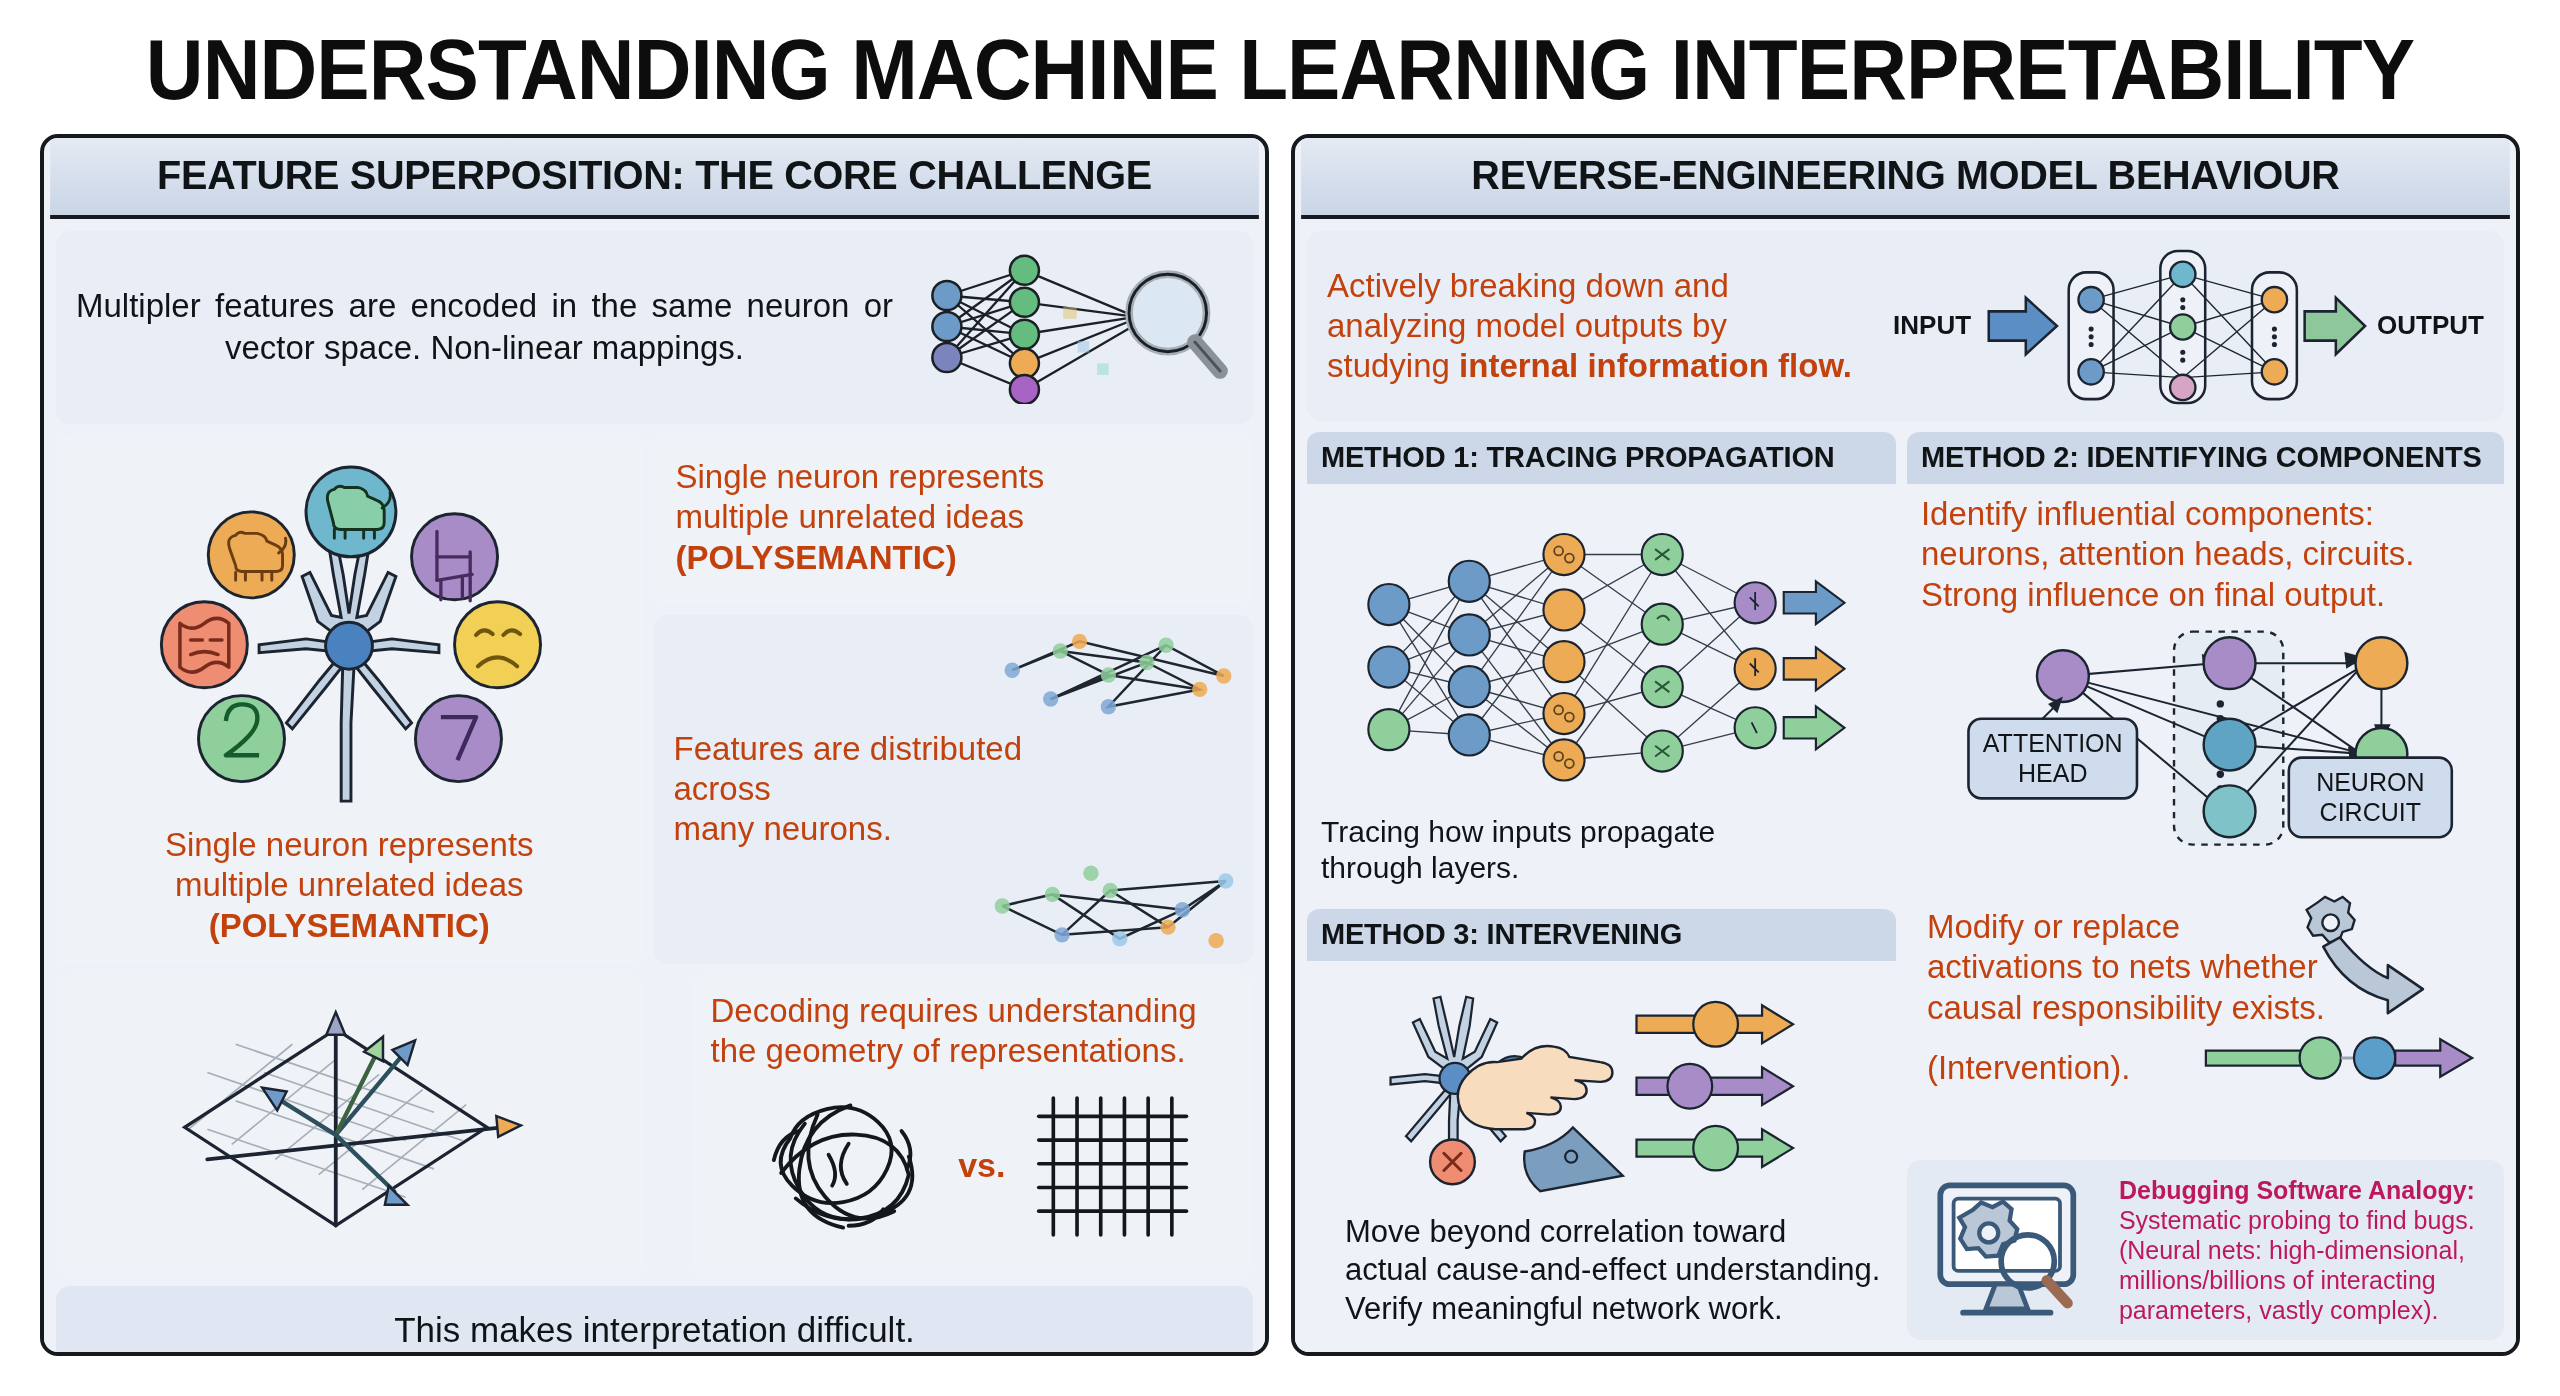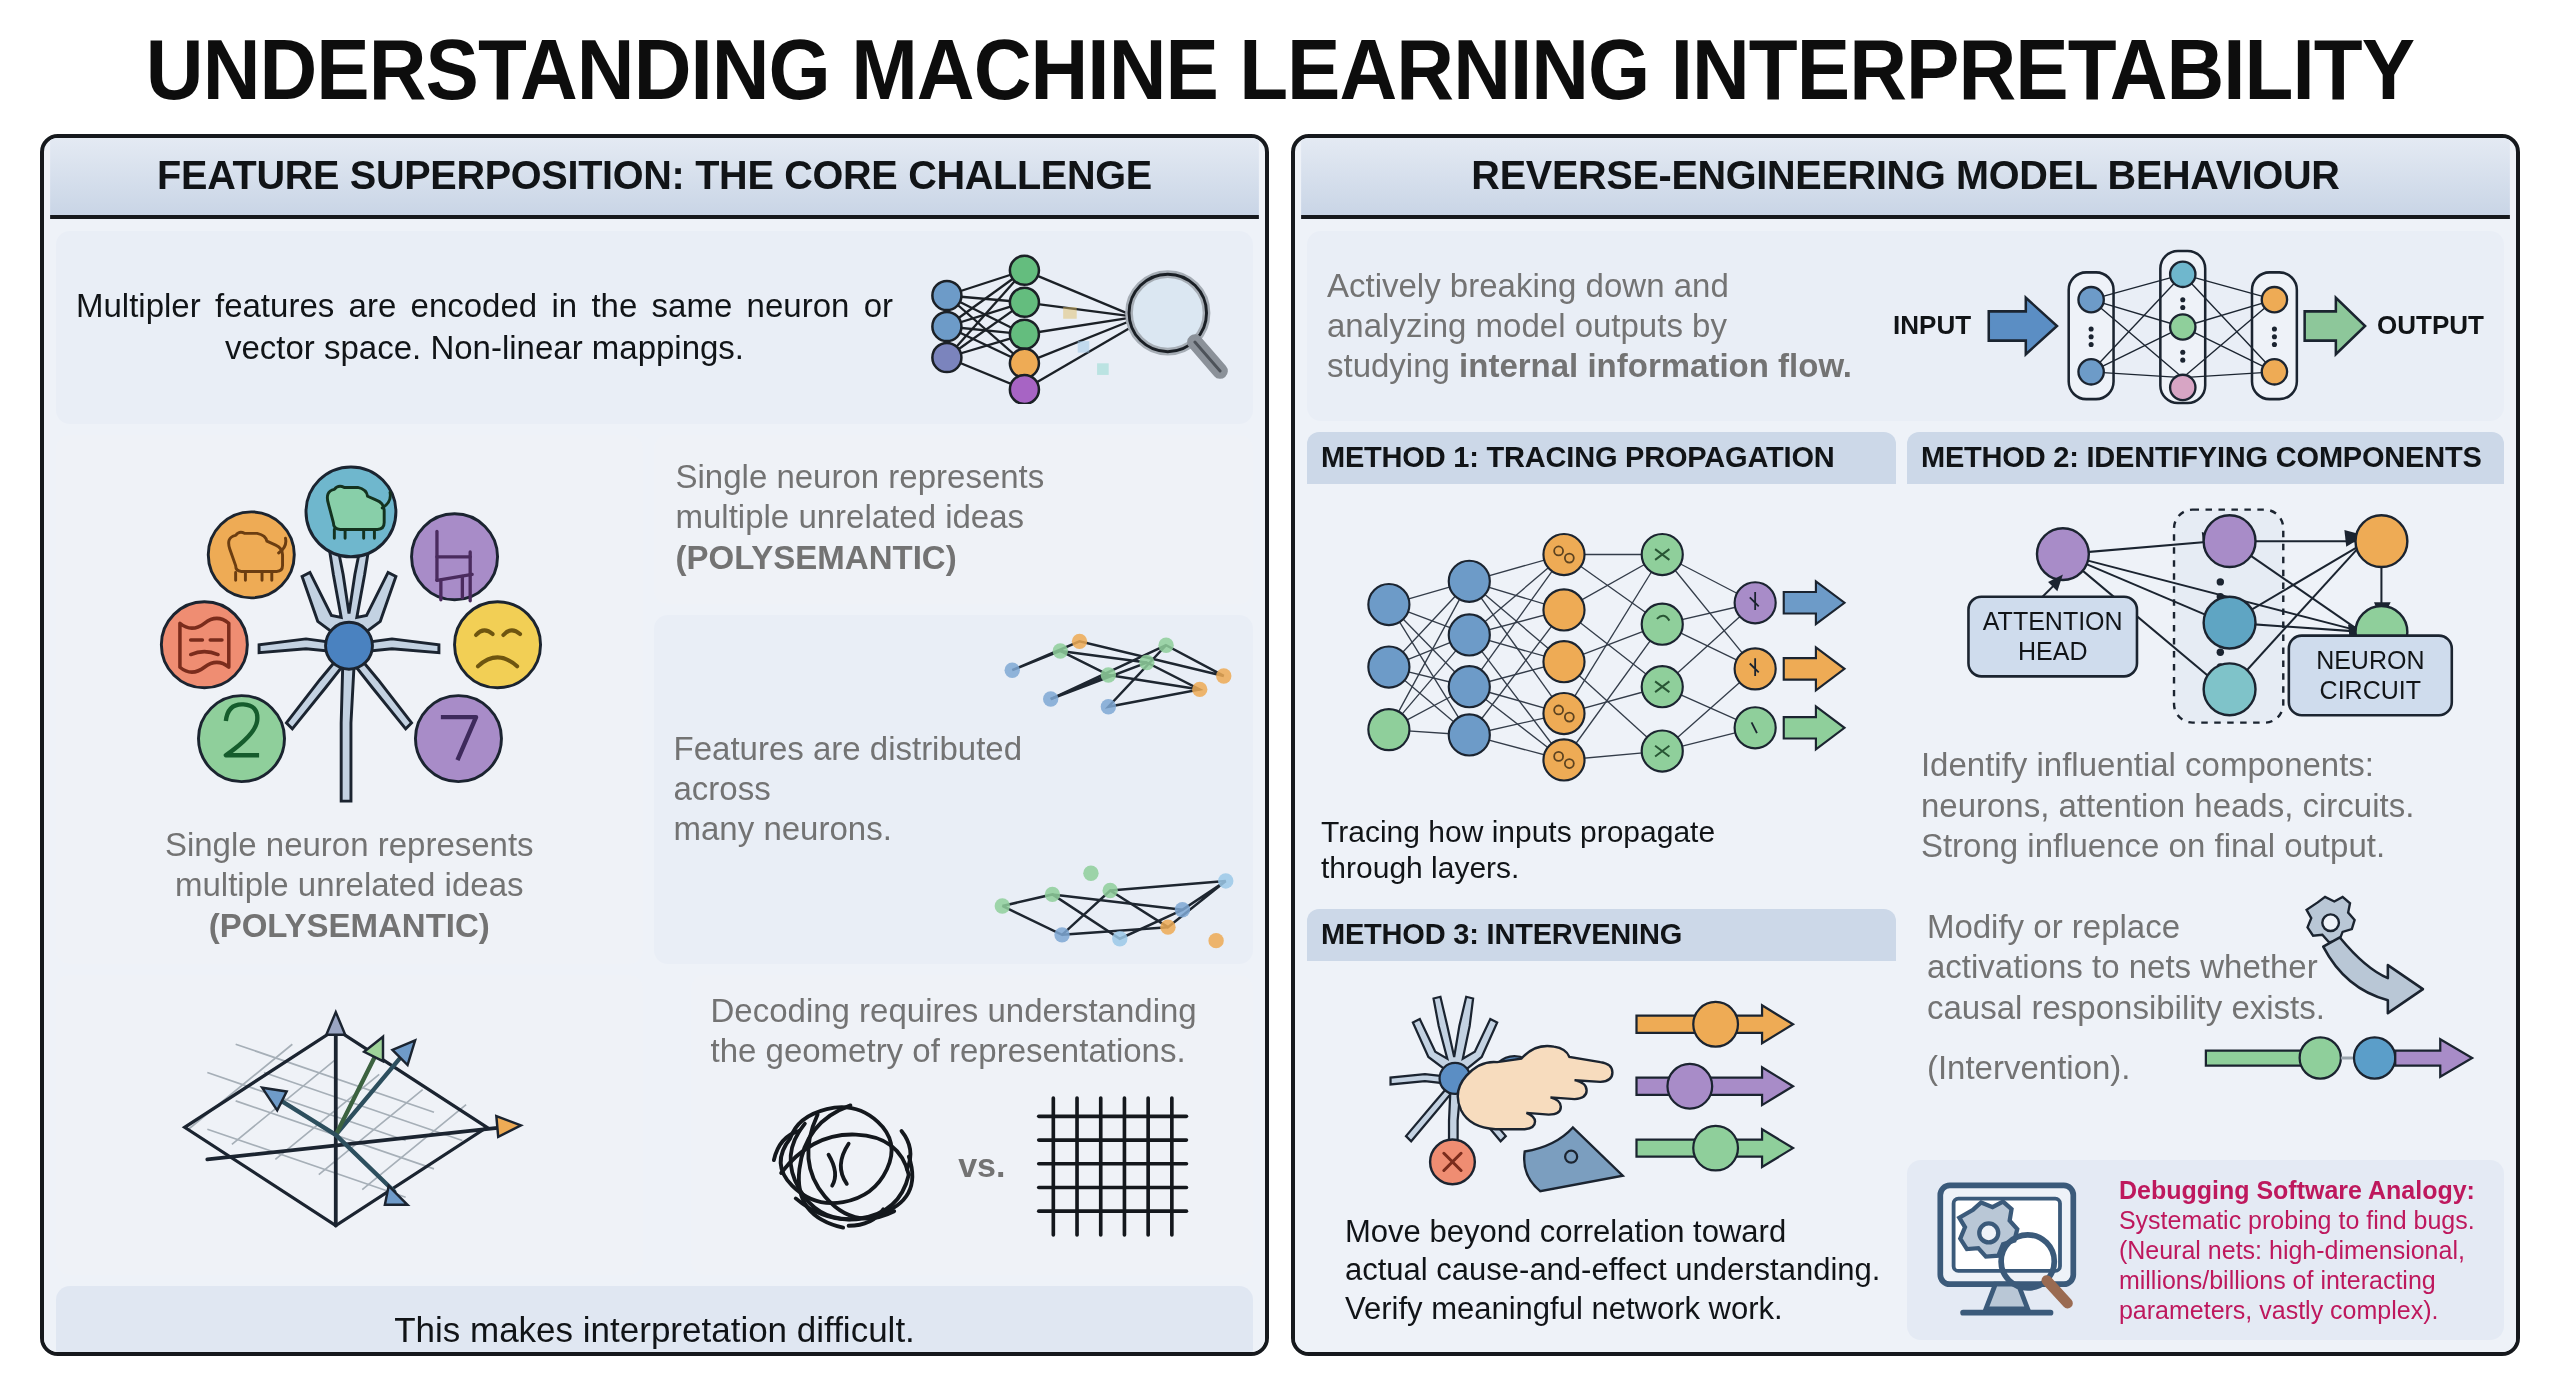--- a/index.html
+++ b/index.html
@@ -71,21 +71,21 @@
 
   .row { display: flex; gap: 11px; }
   .col { display: flex; flex-direction: column; gap: 11px; }
 
   
   .t-lead {
     font-size: 33px; line-height: 1.26; color: #111417;
     text-align: center; text-align-last: center;
   }
   .t-body { font-size: 31px; line-height: 1.24; color: #111417; }
-  .t-body-lg { font-size: 33px; line-height: 1.22; color: #737373; }
+  .t-body-lg { font-size: 33px; line-height: 1.22; color: #c2410c; }
   .t-caption { font-size: 30px; line-height: 1.2; color: #111417; }
   .t-center { text-align: center; }
   .t-bold { font-weight: 700; }
   .t-footer { font-size: 35px; color: #111417; text-align: center; }
 
   .method-head {
     background: #ccd8e8;
     font-size: 29px;
     font-weight: 700;
     color: #111417;
@@ -606,20 +606,25 @@
                 </div>
               </div>
             </div>
           </div>
 
           <div class="col" style="flex:1 1 auto;">
 
             <div class="method-card" style="flex:1 1 50%;">
               <div class="method-head">METHOD 2: IDENTIFYING COMPONENTS</div>
               <div class="method-inner">
+                <div style="margin-top:2px;">
+                  <p class="t-body-lg">Identify influential components:</p>
+                  <p class="t-body-lg">neurons, attention heads, circuits.</p>
+                  <p class="t-body-lg">Strong influence on final output.</p>
+                </div>
                 <div style="flex:1;display:flex;align-items:center;justify-content:center;">
                   <svg viewBox="0 0 560 270" width="545" height="250">
                     <rect x="246" y="18" width="118" height="230" rx="20" fill="#e6ecf4" stroke="#1b2430" stroke-width="2.6" stroke-dasharray="7 7"></rect>
                     <g stroke="#1b2430" stroke-width="2.2" fill="none">
                       <line x1="126" y1="66" x2="290" y2="52"></line>
                       <line x1="126" y1="66" x2="300" y2="140"></line>
                       <line x1="126" y1="66" x2="300" y2="212"></line>
                       <line x1="126" y1="66" x2="450" y2="150"></line>
                       <line x1="306" y1="52" x2="446" y2="52"></line>
                       <line x1="306" y1="52" x2="448" y2="150"></line>
@@ -651,25 +656,20 @@
                     <rect x="24" y="112" width="182" height="86" rx="14" fill="#cfdced" stroke="#1b2430" stroke-width="2.8"></rect>
                     <text x="115" y="148" text-anchor="middle" font-family="Liberation Sans, sans-serif" font-size="27" fill="#111417">ATTENTION</text>
                     <text x="115" y="180" text-anchor="middle" font-family="Liberation Sans, sans-serif" font-size="27" fill="#111417">HEAD</text>
                     <line x1="104" y1="112" x2="120" y2="96" stroke="#1b2430" stroke-width="2.2"></line>
                     <polygon points="126,88 110,96 120,106" fill="#1b2430"></polygon>
                     <rect x="370" y="154" width="176" height="86" rx="14" fill="#cfdced" stroke="#1b2430" stroke-width="2.8"></rect>
                     <text x="458" y="190" text-anchor="middle" font-family="Liberation Sans, sans-serif" font-size="27" fill="#111417">NEURON</text>
                     <text x="458" y="222" text-anchor="middle" font-family="Liberation Sans, sans-serif" font-size="27" fill="#111417">CIRCUIT</text>
                   </svg>
                 </div>
-                <div style="margin-top:2px;">
-                  <p class="t-body-lg">Identify influential components:</p>
-                  <p class="t-body-lg">neurons, attention heads, circuits.</p>
-                  <p class="t-body-lg">Strong influence on final output.</p>
-                </div>
               </div>
             </div>
 
             <div class="card" style="flex:0 0 260px;position:relative;padding:18px 20px;background:#eef2f8;">
               <div style="position:absolute;right:20px;top:6px;">
                 <svg viewBox="0 0 230 130" width="220" height="120">
                   <g fill="#b9c7d6" stroke="#1b2430" stroke-width="2.6">
                     <path d="M54 8 l8 -6 l10 5 l9 -5 l8 7 l-2 10 l7 8 l-3 10 l-10 3 l-4 10 l-11 1 l-7 -8 l-10 1 l-6 -9 l4 -10 l-5 -9 z"></path>
                   </g>
                   <circle cx="68" cy="30" r="9" fill="#eef2f8" stroke="#1b2430" stroke-width="2.6"></circle>

